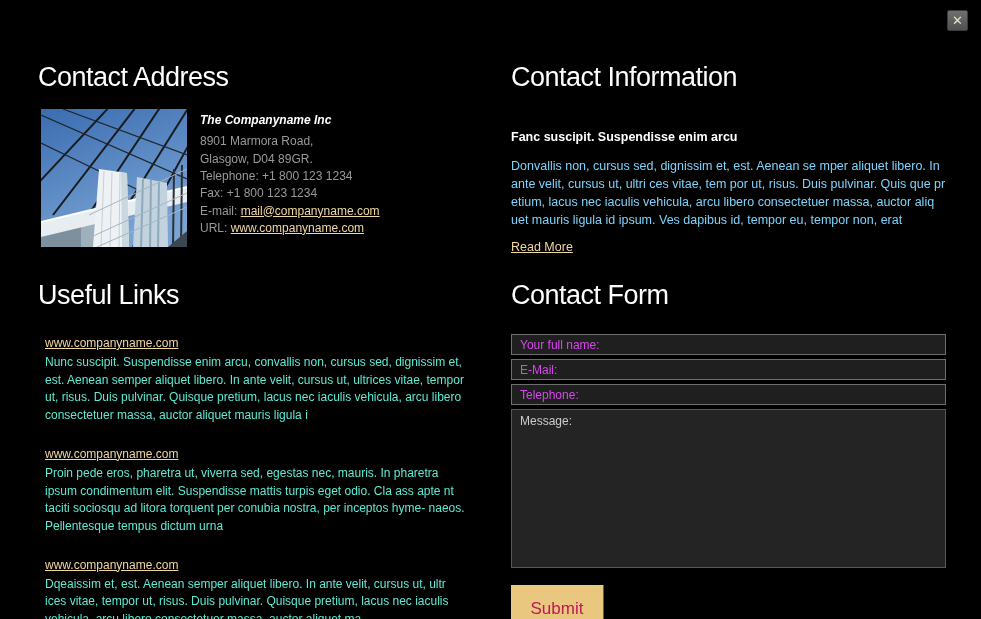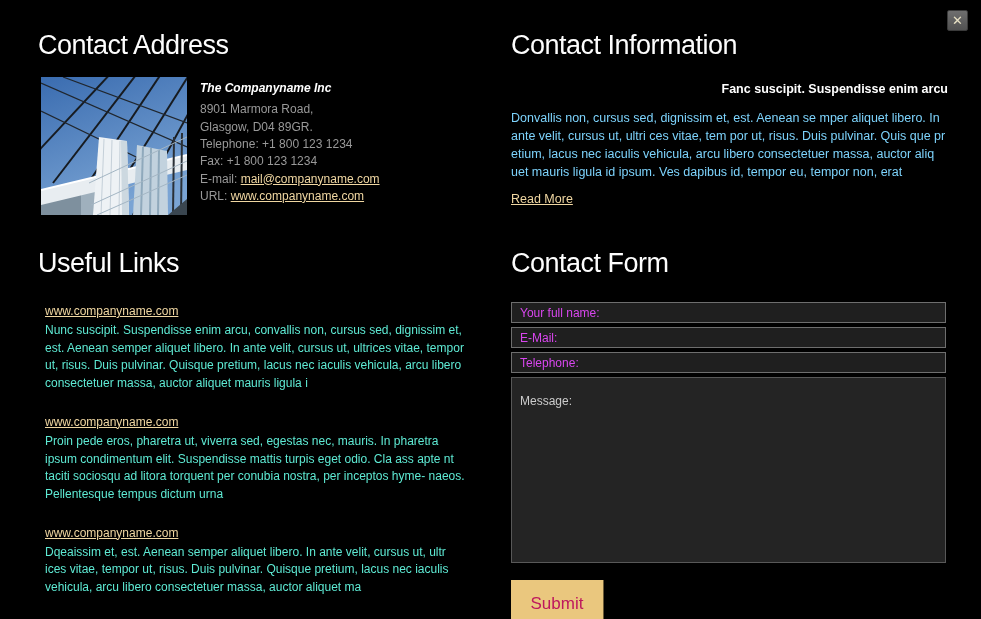--- a/index.html
+++ b/index.html
@@ -12,32 +12,33 @@
     color: #999;
   }
   .section { position: absolute; }
   h1.sec-heading {
     font-size: 27px;
     font-weight: normal;
     color: #fdfdfd;
     letter-spacing: -0.5px;
     line-height: 1.15;
     margin-bottom: 16px;
+    margin-top: 32px;
   }
   
   #sec-address { left: 38px; top: 30px; width: 455px; }
   .address-row { display: flex; padding-left: 3px; margin-top: 14px; }
   .photo-wrap { width: 146px; height: 138px; flex: 0 0 146px; margin-right: 13px; }
   .addr-text { font-size: 12px; line-height: 17.3px; color: #999; padding-top: 3px; }
   .addr-company { color: #ffffff; font-weight: bold; margin-bottom: 4px; font-style: italic; }
   .addr-line { }
   a.tan-link { color: #f0d7a2; text-decoration: underline; cursor: pointer; }
   
   #sec-info { left: 511px; top: 30px; width: 437px; }
-  .info-subtitle { color: #ffffff; font-weight: bold; font-size: 12.5px; margin-top: 21px; text-align: right; }
+  .info-subtitle { color: #ffffff; font-weight: bold; font-size: 12.5px; margin-top: 37px; }
   .info-paragraph { font-size: 12.5px; line-height: 18px; color: #7dd3fc; margin-top: 13px; }
   .read-more { display: inline-block; margin-top: 11px; font-size: 12.5px; }
   
   #sec-links { left: 38px; top: 248px; width: 432px; }
   .links-list { padding-left: 7px; margin-top: 22px; }
   .link-entry { margin-bottom: 19px; }
   .link-entry:last-child { margin-bottom: 0; }
   .link-entry a { font-size: 12px; line-height: 14px; }
   .link-entry p { font-size: 12px; line-height: 17.7px; color: #5eead4; margin-top: 3px; }
   
@@ -52,27 +53,27 @@
     border: 1px solid #6e6e6e;
     color: #d946ef;
     font-family: "Liberation Sans", sans-serif;
     font-size: 12px;
     padding: 0 8px;
     outline: none;
   }
   .form-textarea {
     display: block;
     width: 435px;
-    height: 186px;
+    height: 159px;
     background: #242424;
     border: 1px solid #585858;
     color: #cccccc;
     font-family: "Liberation Sans", sans-serif;
     font-size: 12px;
-    padding: 16px 8px;
+    padding: 4px 8px;
     resize: none;
     outline: none;
   }
   .submit-btn {
     margin-top: 17px;
     width: 93px;
     height: 48px;
     background: #eac77e;
     border: none;
     border-right: 1px solid #6b5a36;

